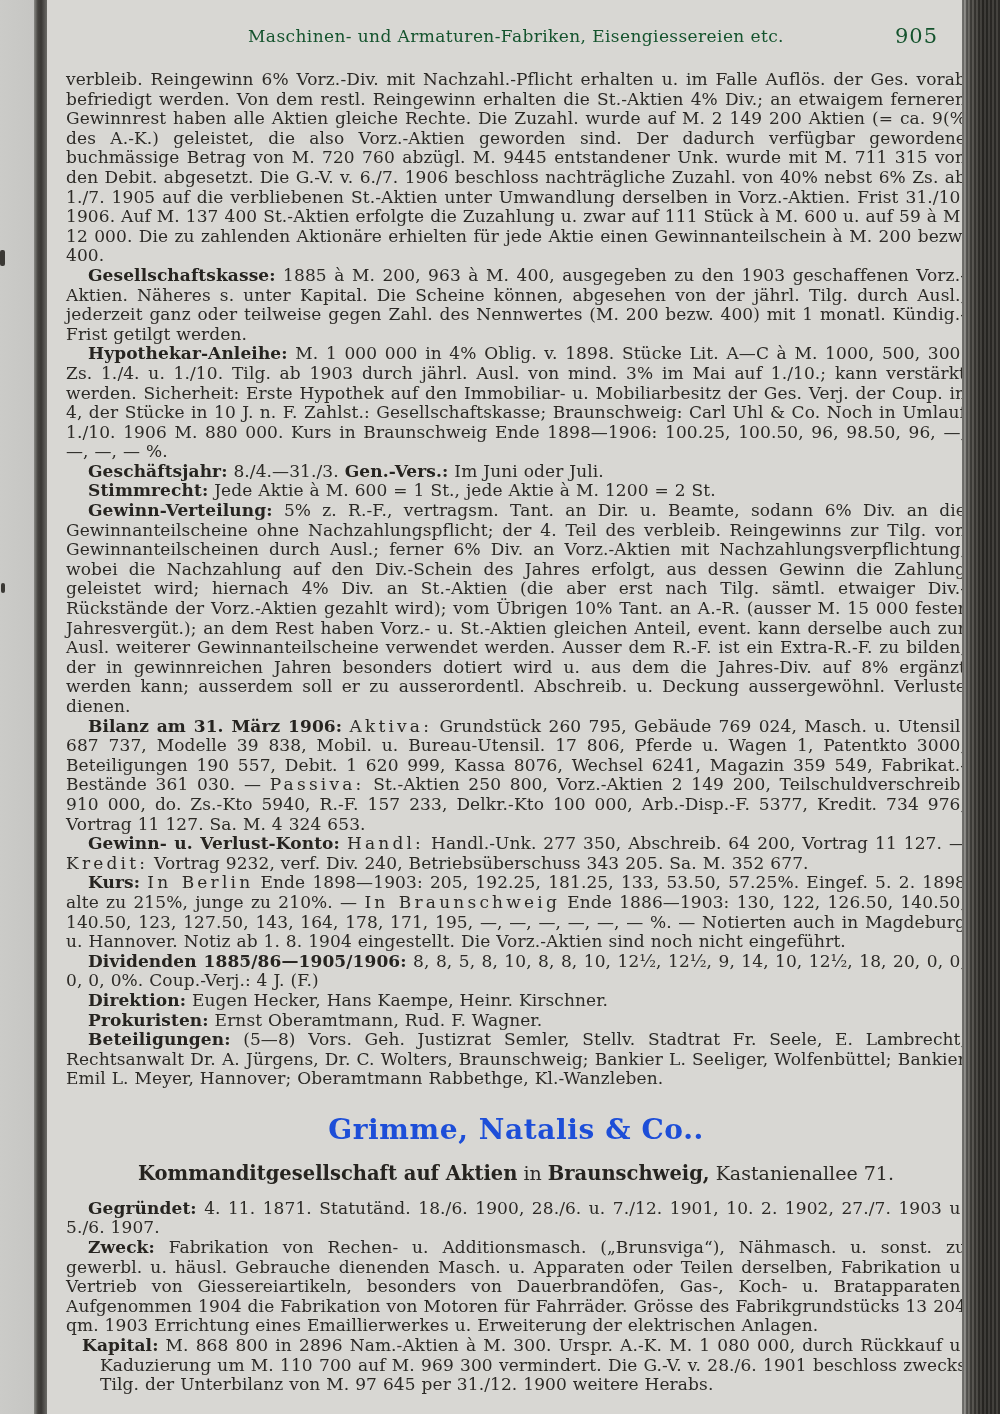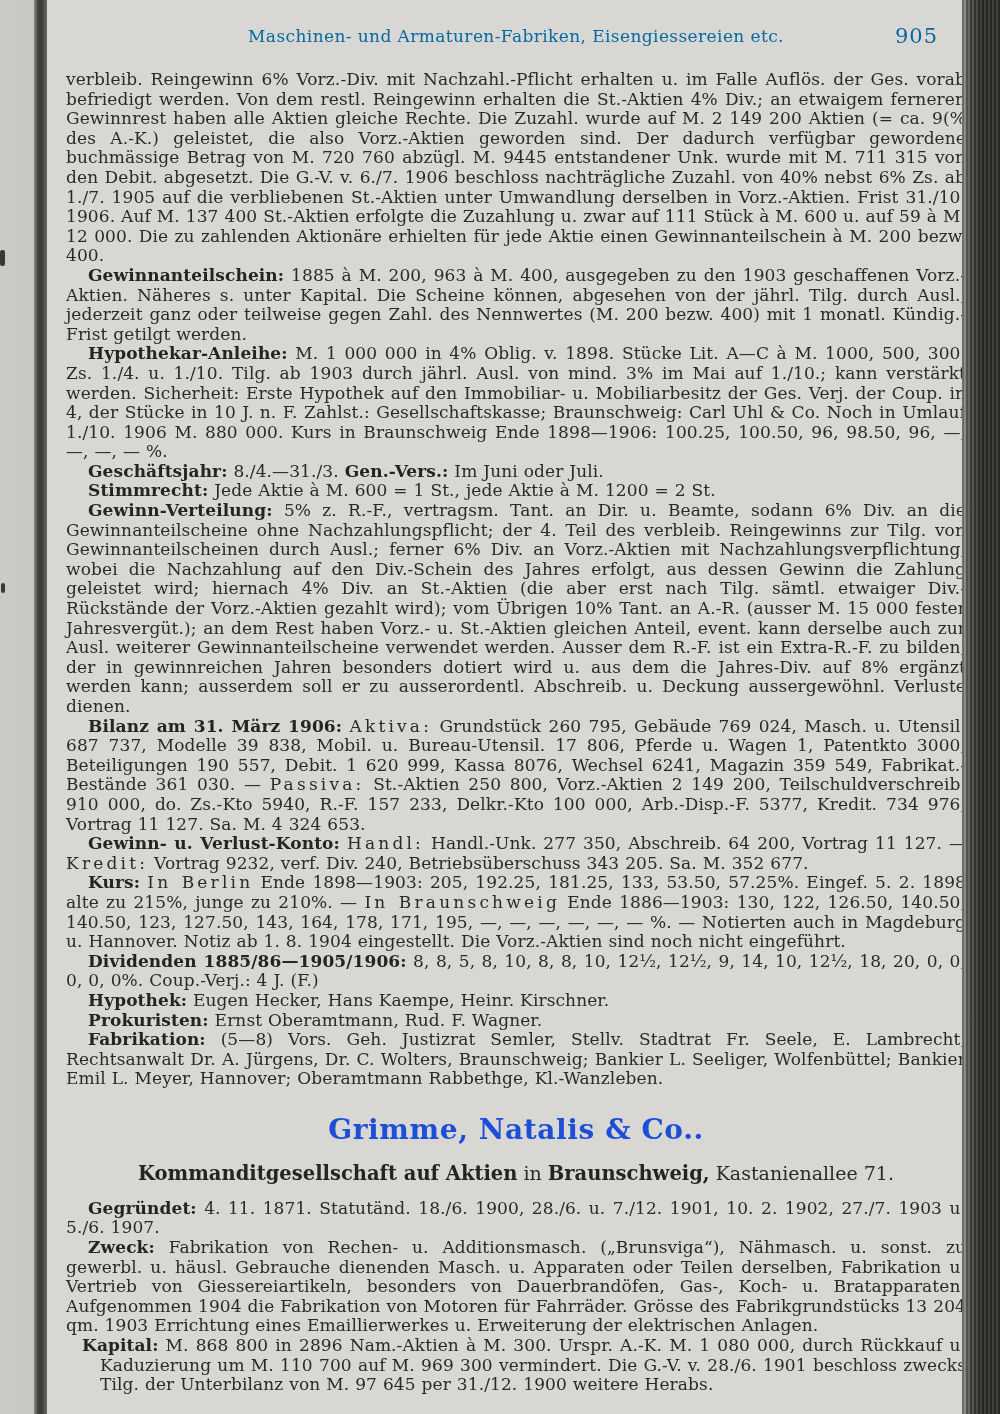--- a/index.html
+++ b/index.html
@@ -33,21 +33,21 @@
   }
   .scan-speck{ position:absolute; background:#3a3834; border-radius:2px; }
   .speck-a{ left:0; top:250px; width:5px; height:16px; }
   .speck-b{ left:1px; top:583px; width:4px; height:10px; }
 
   .page{
     position:absolute; left:66px; top:0; width:900px;
   }
   .running-header{
     position:relative; margin-top:26px; margin-bottom:20px;
-    text-align:center; font-size:17px; letter-spacing:0.4px; color:#0369a1;
+    text-align:center; font-size:17px; letter-spacing:0.4px; color:#14532d;
     height:24px;
   }
   .page-number{
     position:absolute; right:28px; top:-2px; font-size:21px; letter-spacing:1px;
   }
   .text-block{
     font-size:17px; line-height:19.6px; text-align:justify;
     letter-spacing:0.1px; word-spacing:0.4px; color:#2c2a26;
   }
   .para{ margin:0; text-indent:22px; }
@@ -77,32 +77,32 @@
   <div class="scan-speck speck-b"></div>
 
   <div class="page">
     <div class="running-header">
       <span>Maschinen- und Armaturen-Fabriken, Eisengiessereien etc.</span>
       <span class="page-number">905</span>
     </div>
 
     <div id="continuation" class="text-block">
         <p class="para noind"><span class="">verbleib. Reingewinn 6% Vorz.-Div. mit Nachzahl.-Pflicht erhalten u. im Falle Auflös. der Ges. vorab befriedigt werden. Von dem restl. Reingewinn erhalten die St.-Aktien 4% Div.; an etwaigem ferneren Gewinnrest haben alle Aktien gleiche Rechte. Die Zuzahl. wurde auf M. 2 149 200 Aktien (= ca. 9(% des A.-K.) geleistet, die also Vorz.-Aktien geworden sind. Der dadurch verfügbar gewordene buchmässige Betrag von M. 720 760 abzügl. M. 9445 entstandener Unk. wurde mit M. 711 315 von den Debit. abgesetzt. Die G.-V. v. 6./7. 1906 beschloss nachträgliche Zuzahl. von 40% nebst 6% Zs. ab 1./7. 1905 auf die verbliebenen St.-Aktien unter Umwandlung derselben in Vorz.-Aktien. Frist 31./10. 1906. Auf M. 137 400 St.-Aktien erfolgte die Zuzahlung u. zwar auf 111 Stück à M. 600 u. auf 59 à M. 12 000. Die zu zahlenden Aktionäre erhielten für jede Aktie einen Gewinnanteilschein à M. 200 bezw. 400.</span></p>
-        <p class="para"><span class="bold">Gewinnanteilschein:</span><span class=""> 1885 à M. 200, 963 à M. 400, ausgegeben zu den 1903 geschaffenen Vorz.-Aktien. Näheres s. unter Kapital. Die Scheine können, abgesehen von der jährl. Tilg. durch Ausl., jederzeit ganz oder teilweise gegen Zahl. des Nennwertes (M. 200 bezw. 400) mit 1 monatl. Kündig.-Frist getilgt werden.</span></p>
+        <p class="para"><span class="bold">Gesellschaftskasse:</span><span class=""> 1885 à M. 200, 963 à M. 400, ausgegeben zu den 1903 geschaffenen Vorz.-Aktien. Näheres s. unter Kapital. Die Scheine können, abgesehen von der jährl. Tilg. durch Ausl., jederzeit ganz oder teilweise gegen Zahl. des Nennwertes (M. 200 bezw. 400) mit 1 monatl. Kündig.-Frist getilgt werden.</span></p>
         <p class="para"><span class="bold">Hypothekar-Anleihe:</span><span class=""> M. 1 000 000 in 4% Oblig. v. 1898. Stücke Lit. A—C à M. 1000, 500, 300. Zs. 1./4. u. 1./10. Tilg. ab 1903 durch jährl. Ausl. von mind. 3% im Mai auf 1./10.; kann verstärkt werden. Sicherheit: Erste Hypothek auf den Immobiliar- u. Mobiliarbesitz der Ges. Verj. der Coup. in 4, der Stücke in 10 J. n. F. Zahlst.: Gesellschaftskasse; Braunschweig: Carl Uhl &amp; Co. Noch in Umlauf 1./10. 1906 M. 880 000. Kurs in Braunschweig Ende 1898—1906: 100.25, 100.50, 96, 98.50, 96, —, —, —, — %.</span></p>
         <p class="para"><span class="bold">Geschäftsjahr:</span><span class=""> 8./4.—31./3.  </span><span class="bold">Gen.-Vers.:</span><span class=""> Im Juni oder Juli.</span></p>
         <p class="para"><span class="bold">Stimmrecht:</span><span class=""> Jede Aktie à M. 600 = 1 St., jede Aktie à M. 1200 = 2 St.</span></p>
         <p class="para"><span class="bold">Gewinn-Verteilung:</span><span class=""> 5% z. R.-F., vertragsm. Tant. an Dir. u. Beamte, sodann 6% Div. an die Gewinnanteilscheine ohne Nachzahlungspflicht; der 4. Teil des verbleib. Reingewinns zur Tilg. von Gewinnanteilscheinen durch Ausl.; ferner 6% Div. an Vorz.-Aktien mit Nachzahlungsverpflichtung, wobei die Nachzahlung auf den Div.-Schein des Jahres erfolgt, aus dessen Gewinn die Zahlung geleistet wird; hiernach 4% Div. an St.-Aktien (die aber erst nach Tilg. sämtl. etwaiger Div.-Rückstände der Vorz.-Aktien gezahlt wird); vom Übrigen 10% Tant. an A.-R. (ausser M. 15 000 fester Jahresvergüt.); an dem Rest haben Vorz.- u. St.-Aktien gleichen Anteil, event. kann derselbe auch zur Ausl. weiterer Gewinnanteilscheine verwendet werden. Ausser dem R.-F. ist ein Extra-R.-F. zu bilden, der in gewinnreichen Jahren besonders dotiert wird u. aus dem die Jahres-Div. auf 8% ergänzt werden kann; ausserdem soll er zu ausserordentl. Abschreib. u. Deckung aussergewöhnl. Verluste dienen.</span></p>
         <p class="para"><span class="bold">Bilanz am 31. März 1906:</span><span class=""> </span><span class="spaced">Aktiva:</span><span class=""> Grundstück 260 795, Gebäude 769 024, Masch. u. Utensil. 687 737, Modelle 39 838, Mobil. u. Bureau-Utensil. 17 806, Pferde u. Wagen 1, Patentkto 3000, Beteiligungen 190 557, Debit. 1 620 999, Kassa 8076, Wechsel 6241, Magazin 359 549, Fabrikat.-Bestände 361 030. — </span><span class="spaced">Passiva:</span><span class=""> St.-Aktien 250 800, Vorz.-Aktien 2 149 200, Teilschuldverschreib. 910 000, do. Zs.-Kto 5940, R.-F. 157 233, Delkr.-Kto 100 000, Arb.-Disp.-F. 5377, Kredit. 734 976, Vortrag 11 127. Sa. M. 4 324 653.</span></p>
         <p class="para"><span class="bold">Gewinn- u. Verlust-Konto:</span><span class=""> </span><span class="spaced">Handl:</span><span class=""> Handl.-Unk. 277 350, Abschreib. 64 200, Vortrag 11 127. — </span><span class="spaced">Kredit:</span><span class=""> Vortrag 9232, verf. Div. 240, Betriebsüberschuss 343 205. Sa. M. 352 677.</span></p>
         <p class="para"><span class="bold">Kurs:</span><span class=""> </span><span class="spaced">In Berlin</span><span class=""> Ende 1898—1903: 205, 192.25, 181.25, 133, 53.50, 57.25%. Eingef. 5. 2. 1898 alte zu 215%, junge zu 210%. — </span><span class="spaced">In Braunschweig</span><span class=""> Ende 1886—1903: 130, 122, 126.50, 140.50, 140.50, 123, 127.50, 143, 164, 178, 171, 195, —, —, —, —, —, — %. — Notierten auch in Magdeburg u. Hannover. Notiz ab 1. 8. 1904 eingestellt. Die Vorz.-Aktien sind noch nicht eingeführt.</span></p>
         <p class="para"><span class="bold">Dividenden 1885/86—1905/1906:</span><span class=""> 8, 8, 5, 8, 10, 8, 8, 10, 12¹⁄₂, 12¹⁄₂, 9, 14, 10, 12¹⁄₂, 18, 20, 0, 0, 0, 0, 0%.  Coup.-Verj.: 4 J. (F.)</span></p>
-        <p class="para"><span class="bold">Hypothek:</span><span class=""> Eugen Hecker, Hans Kaempe, Heinr. Kirschner.</span></p>
+        <p class="para"><span class="bold">Direktion:</span><span class=""> Eugen Hecker, Hans Kaempe, Heinr. Kirschner.</span></p>
         <p class="para"><span class="bold">Prokuristen:</span><span class=""> Ernst Oberamtmann, Rud. F. Wagner.</span></p>
-        <p class="para"><span class="bold">Fabrikation:</span><span class=""> (5—8) Vors. Geh. Justizrat Semler, Stellv. Stadtrat Fr. Seele, E. Lambrecht, Rechtsanwalt Dr. A. Jürgens, Dr. C. Wolters, Braunschweig; Bankier L. Seeliger, Wolfenbüttel; Bankier Emil L. Meyer, Hannover; Oberamtmann Rabbethge, Kl.-Wanzleben.</span></p>
+        <p class="para"><span class="bold">Beteiligungen:</span><span class=""> (5—8) Vors. Geh. Justizrat Semler, Stellv. Stadtrat Fr. Seele, E. Lambrecht, Rechtsanwalt Dr. A. Jürgens, Dr. C. Wolters, Braunschweig; Bankier L. Seeliger, Wolfenbüttel; Bankier Emil L. Meyer, Hannover; Oberamtmann Rabbethge, Kl.-Wanzleben.</span></p>
       </div>
 
     <div class="entry-heading">
       <div class="entry-title">Grimme, Natalis &amp; Co..</div>
       <div class="entry-subtitle" id="entry-subtitle"><span class="bold">Kommanditgesellschaft auf Aktien</span><span class=""> in </span><span class="bold">Braunschweig,</span><span class=""> Kastanienallee 71.</span></div>
     </div>
 
     <div id="entry-paragraphs" class="text-block">
         <p class="para"><span class="bold">Gegründet:</span><span class=""> 4. 11. 1871. Statutänd. 18./6. 1900, 28./6. u. 7./12. 1901, 10. 2. 1902, 27./7. 1903 u. 5./6. 1907.</span></p>
         <p class="para"><span class="bold">Zweck:</span><span class=""> Fabrikation von Rechen- u. Additionsmasch. („Brunsviga“), Nähmasch. u. sonst. zu gewerbl. u. häusl. Gebrauche dienenden Masch. u. Apparaten oder Teilen derselben, Fabrikation u. Vertrieb von Giessereiartikeln, besonders von Dauerbrandöfen, Gas-, Koch- u. Bratapparaten. Aufgenommen 1904 die Fabrikation von Motoren für Fahrräder. Grösse des Fabrikgrundstücks 13 204 qm. 1903 Errichtung eines Emaillierwerkes u. Erweiterung der elektrischen Anlagen.</span></p>

